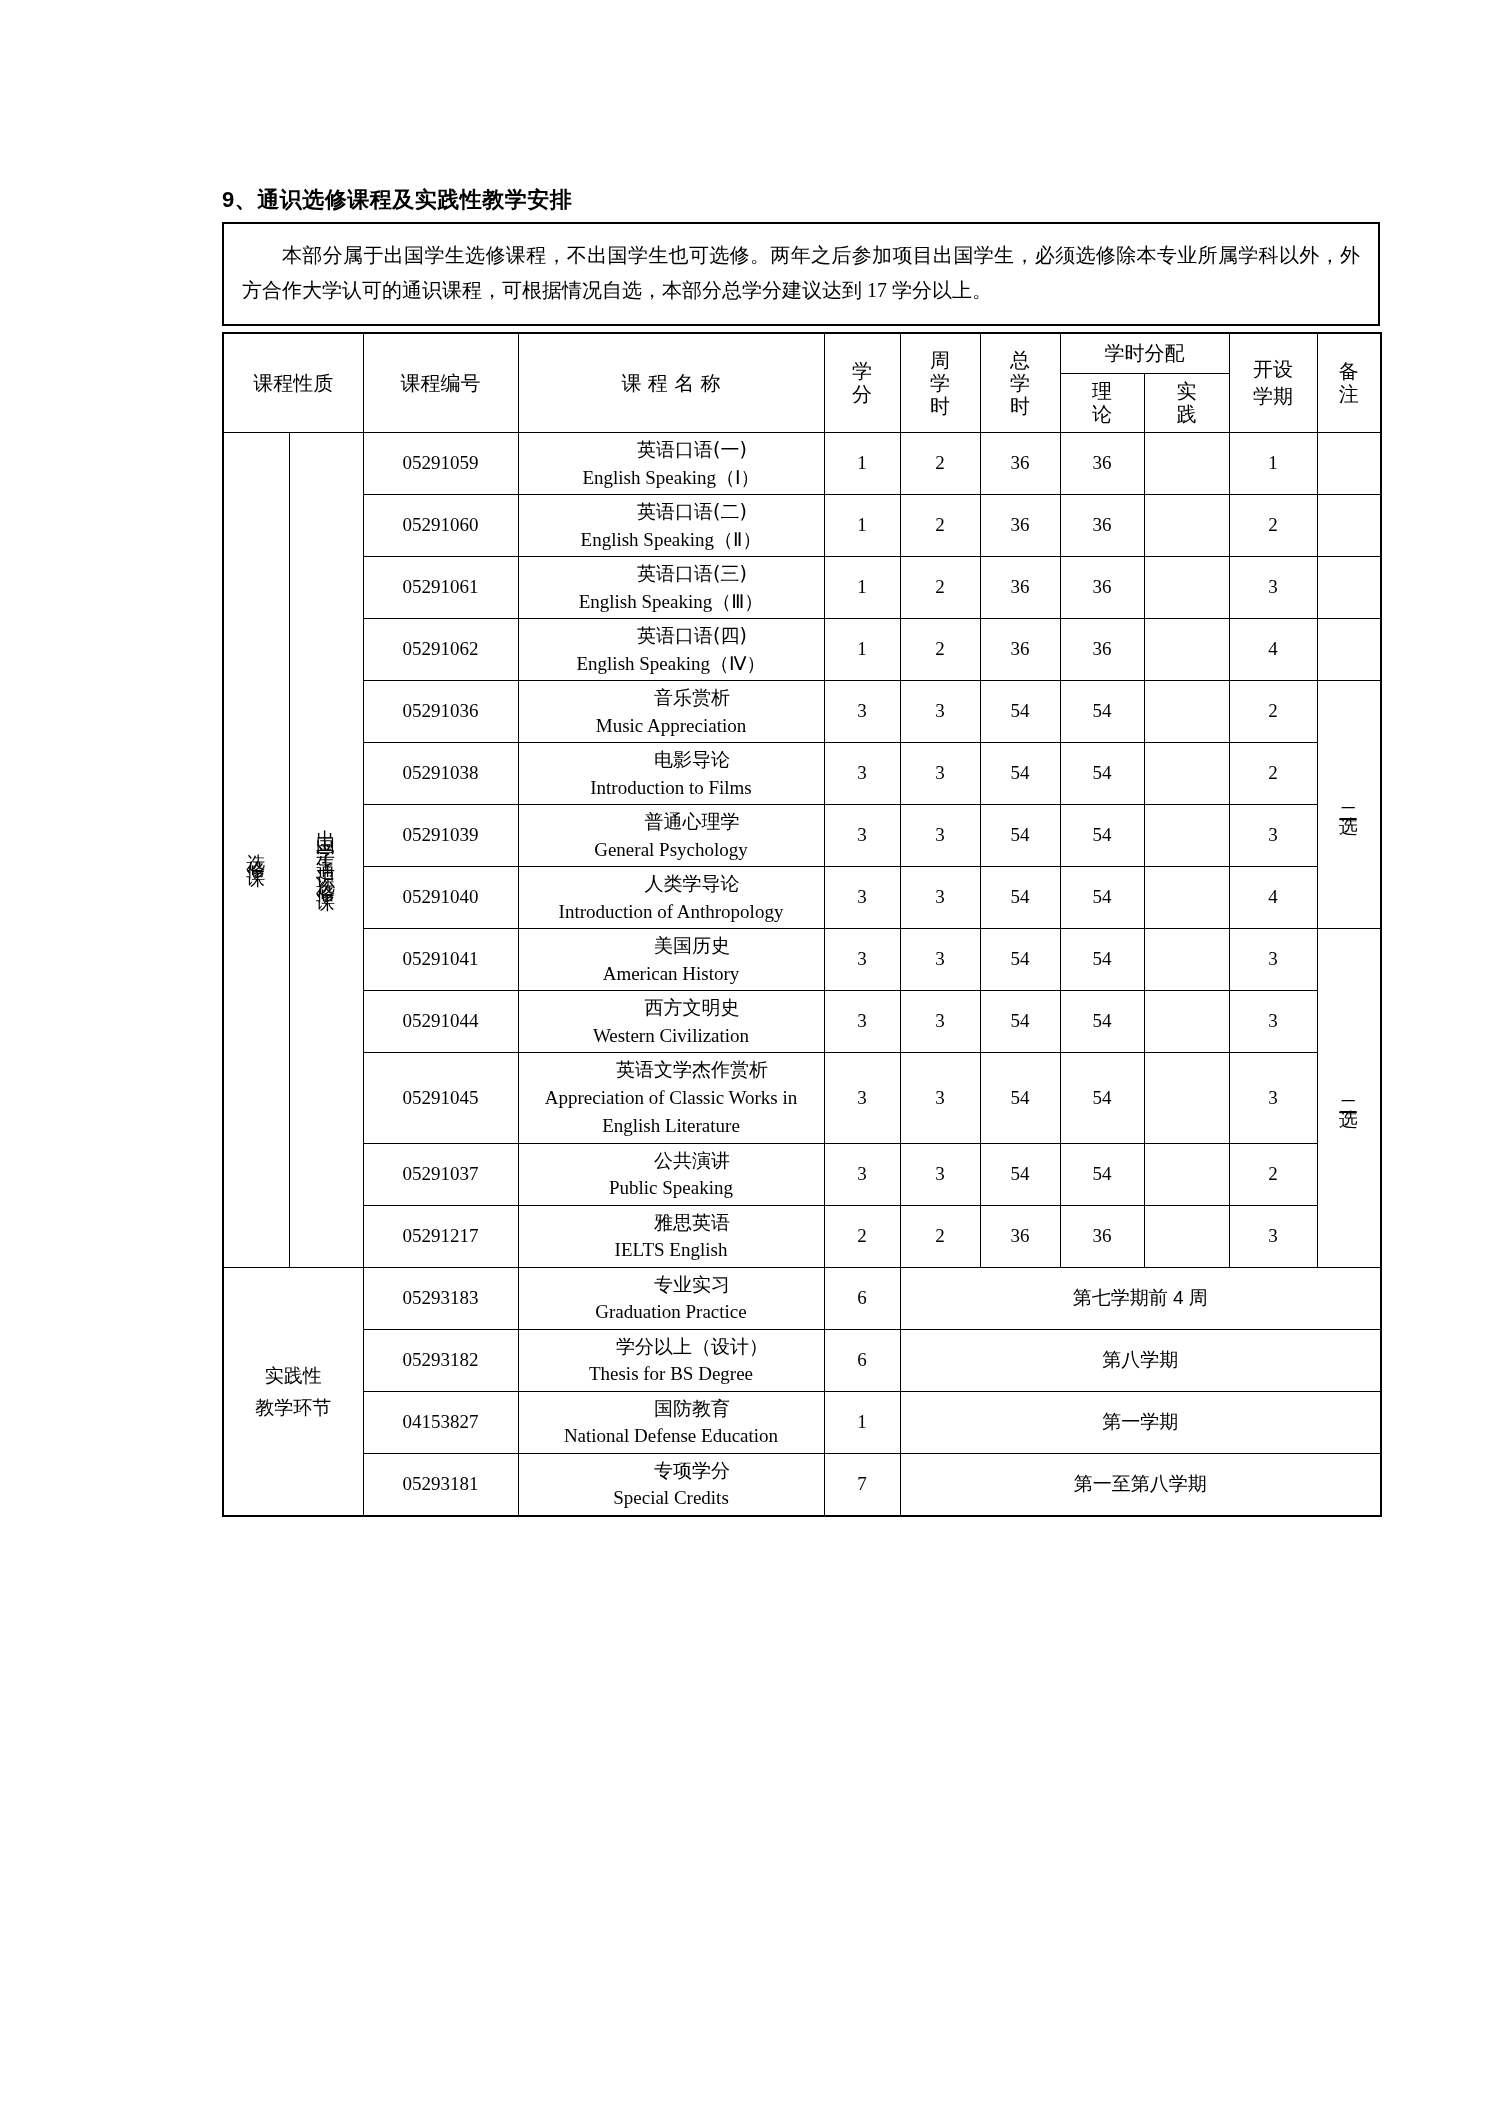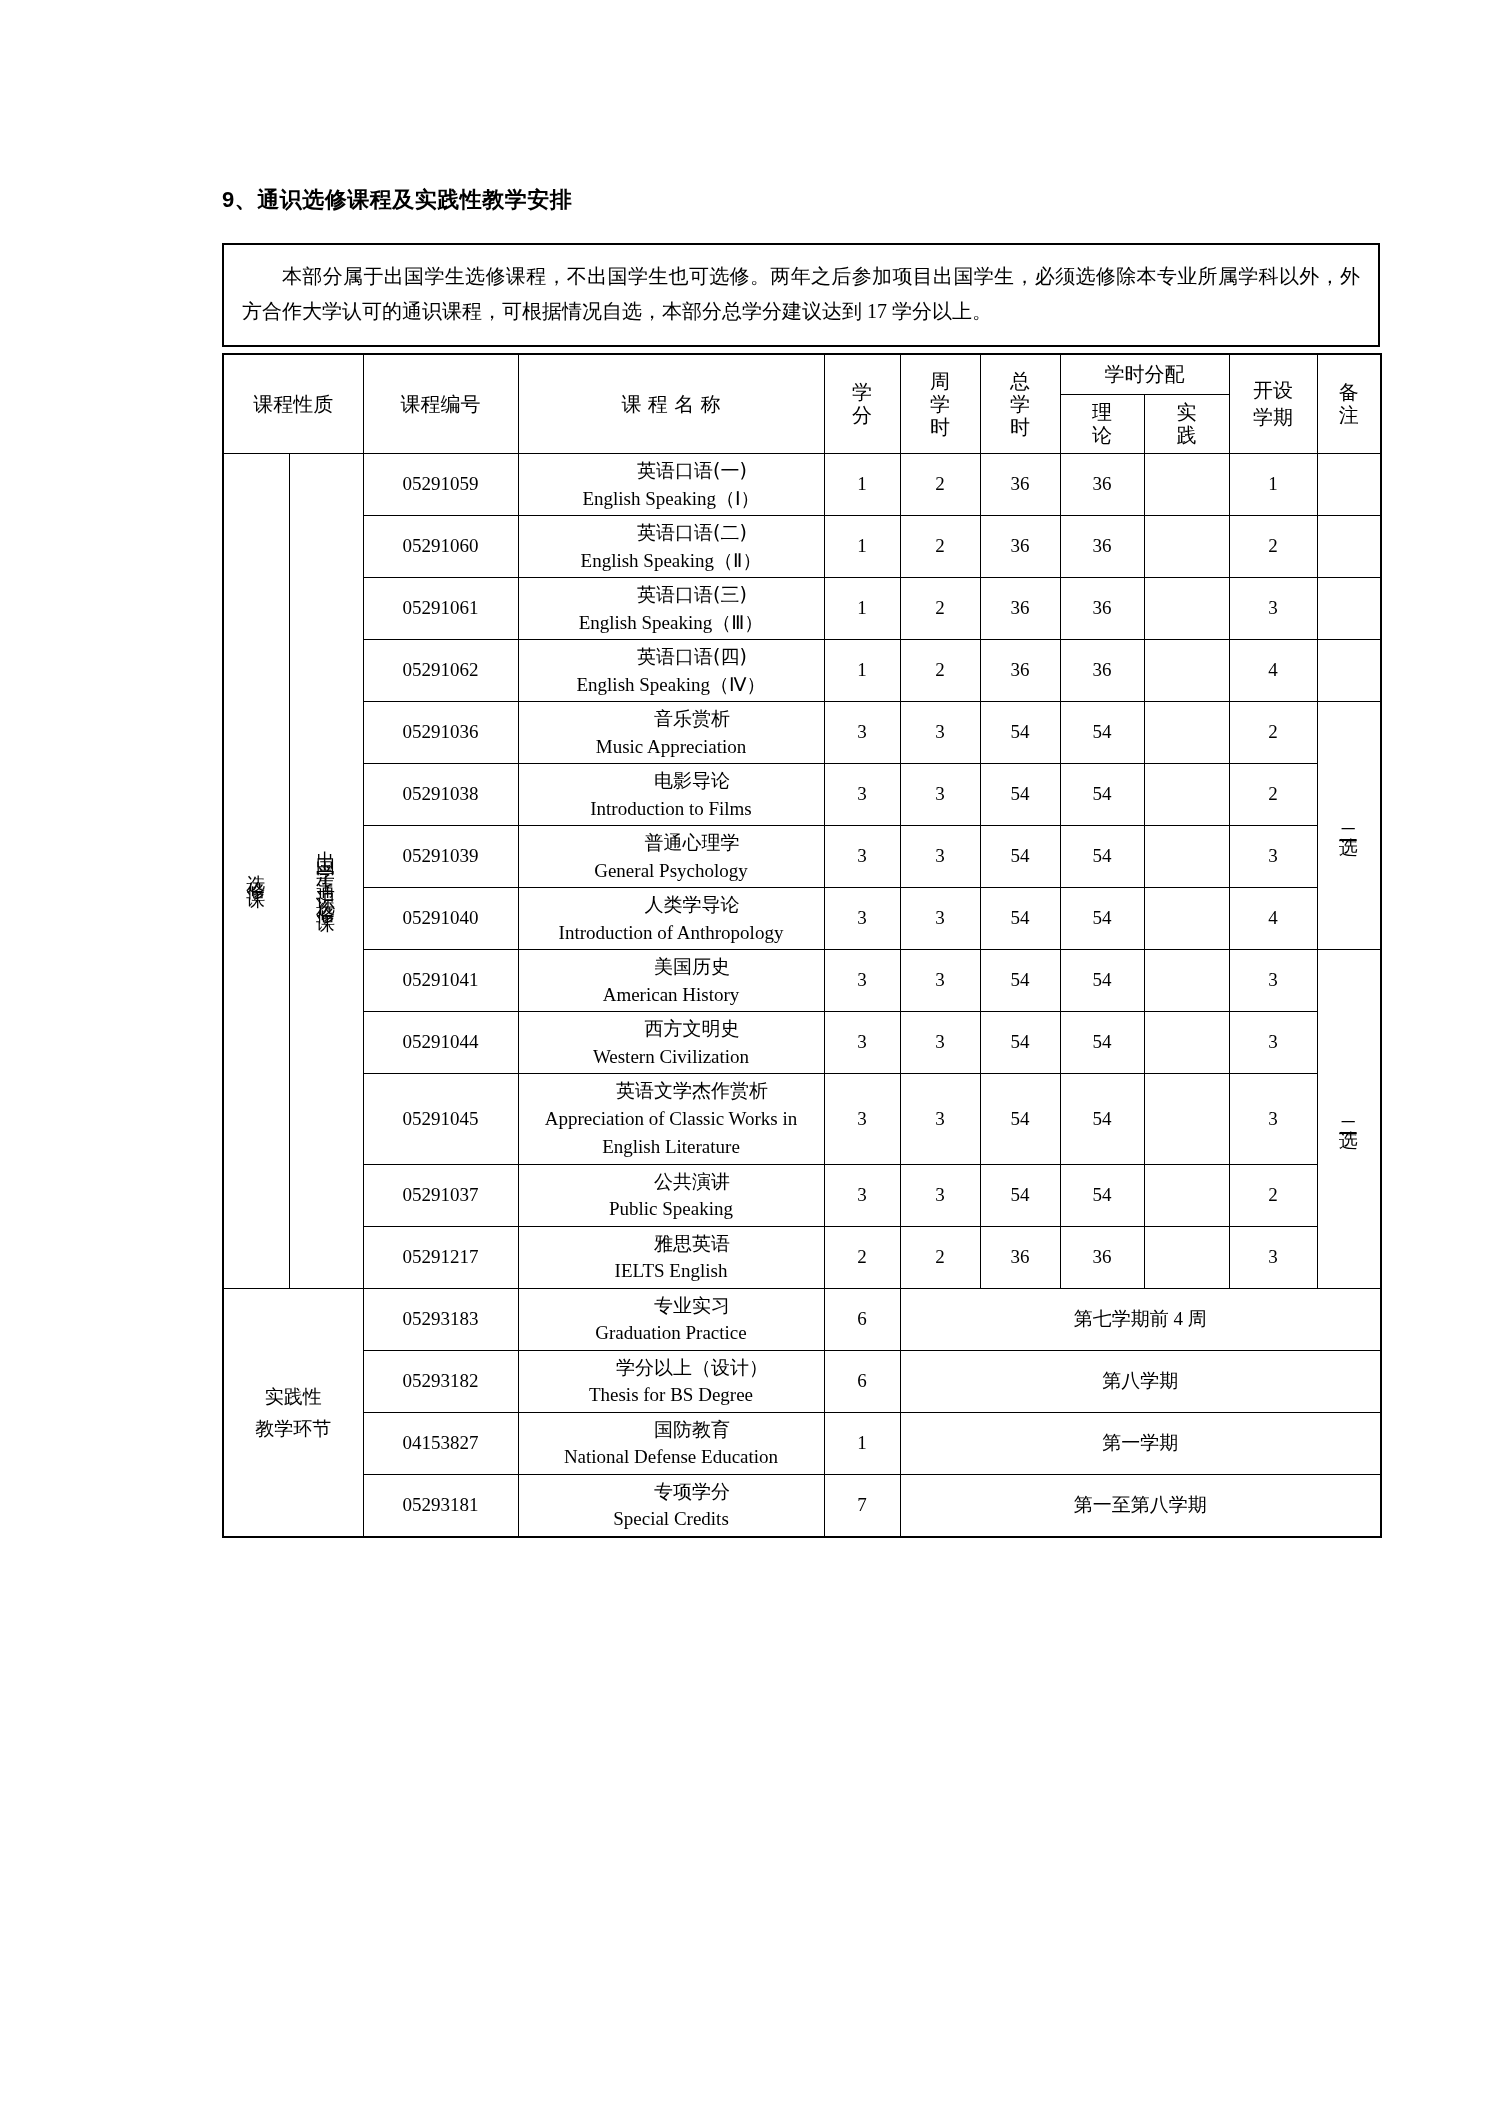--- a/index.html
+++ b/index.html
@@ -36,21 +36,20 @@
     top: 222px;
     width: 1158px;
   }
   .note-box {
     border: 2px solid #000;
     box-sizing: border-box;
     padding: 14px 18px 16px 18px;
     font-size: 20px;
     line-height: 1.75;
     text-align: justify;
-    margin-top: 21px;
   }
   .note-box p {
     margin: 0;
     text-indent: 2em;
   }
   table.main {
     border-collapse: collapse;
     width: 100%;
     table-layout: fixed;
     margin-top: 6px;
@@ -101,21 +100,21 @@
     font-family: "DejaVu Sans", "Liberation Sans", sans-serif;
     font-size: 20px;
     line-height: 1.35;
   }
   .hdr-narrow {
     font-family: "DejaVu Sans", "Liberation Sans", sans-serif;
     font-size: 20px;
     line-height: 1.15;
   }
   .span-note {
-    font-family: Liberation Serif, serif;
+    font-family: Liberation Sans, sans-serif;
     font-size: 19px;
   }
   .two-line {
     display: block;
   }
   .practice-label {
     font-family: "DejaVu Sans", "Liberation Sans", sans-serif;
     font-size: 19px;
     line-height: 1.7;
   }

